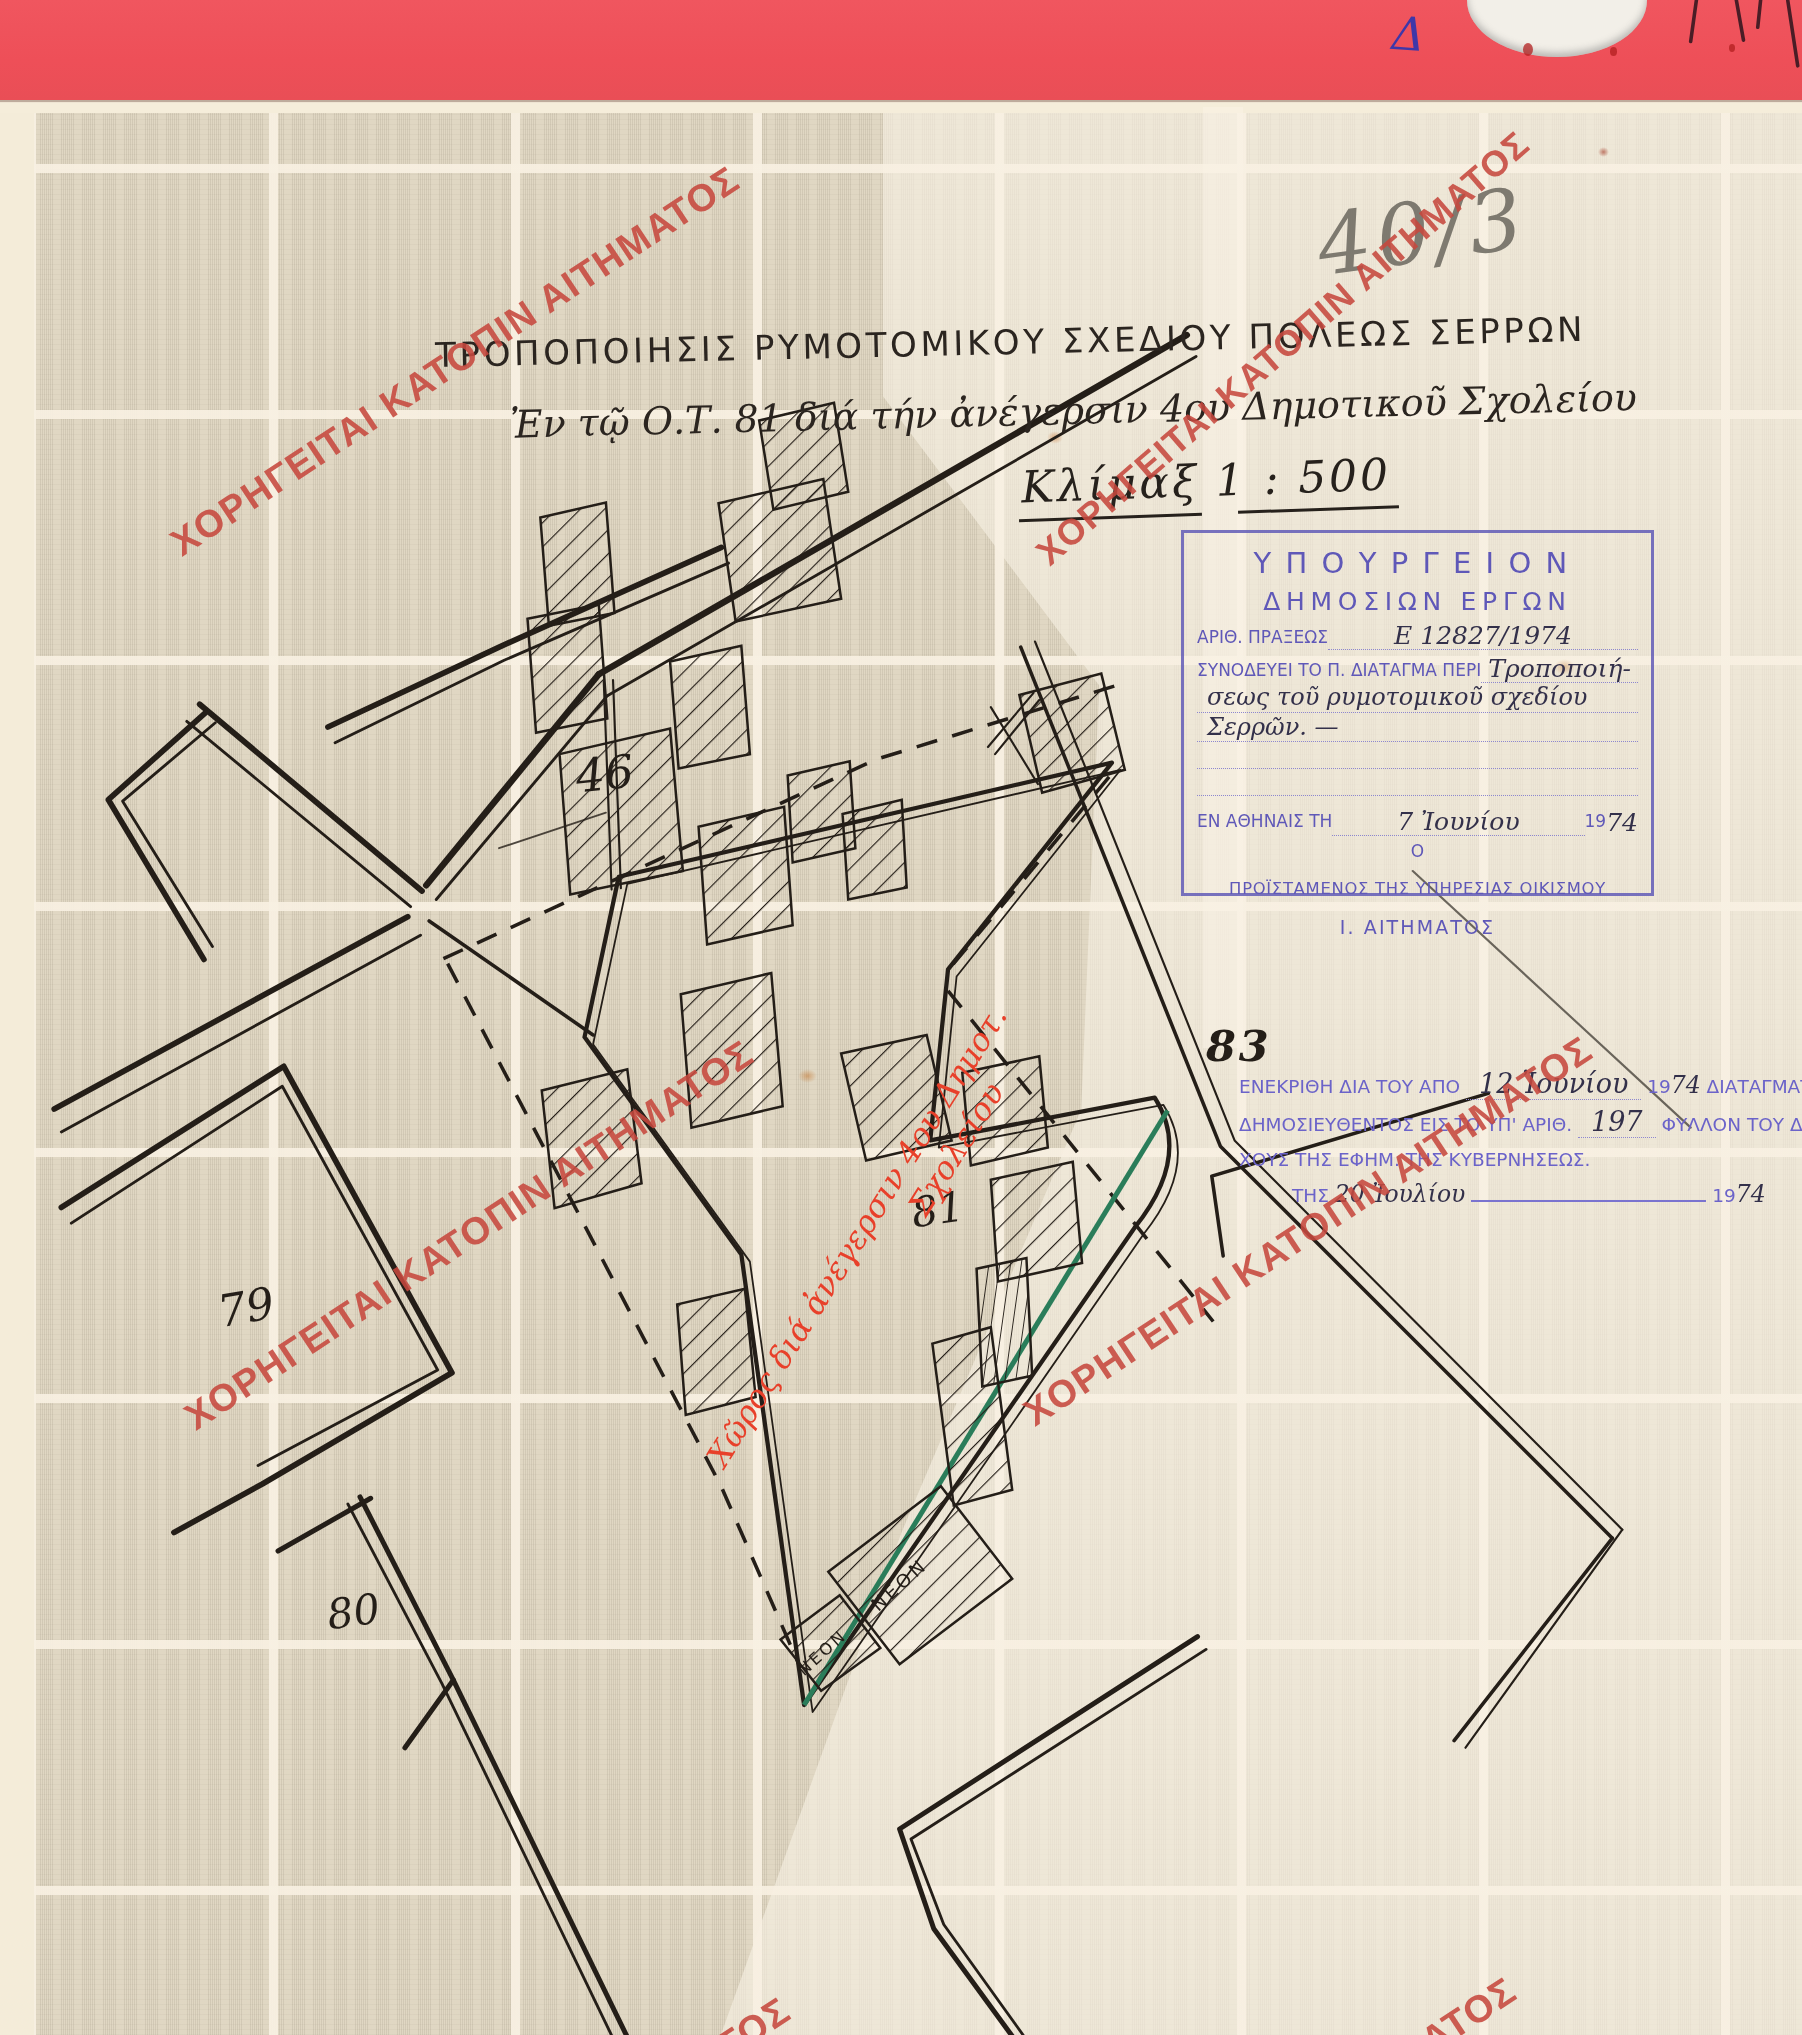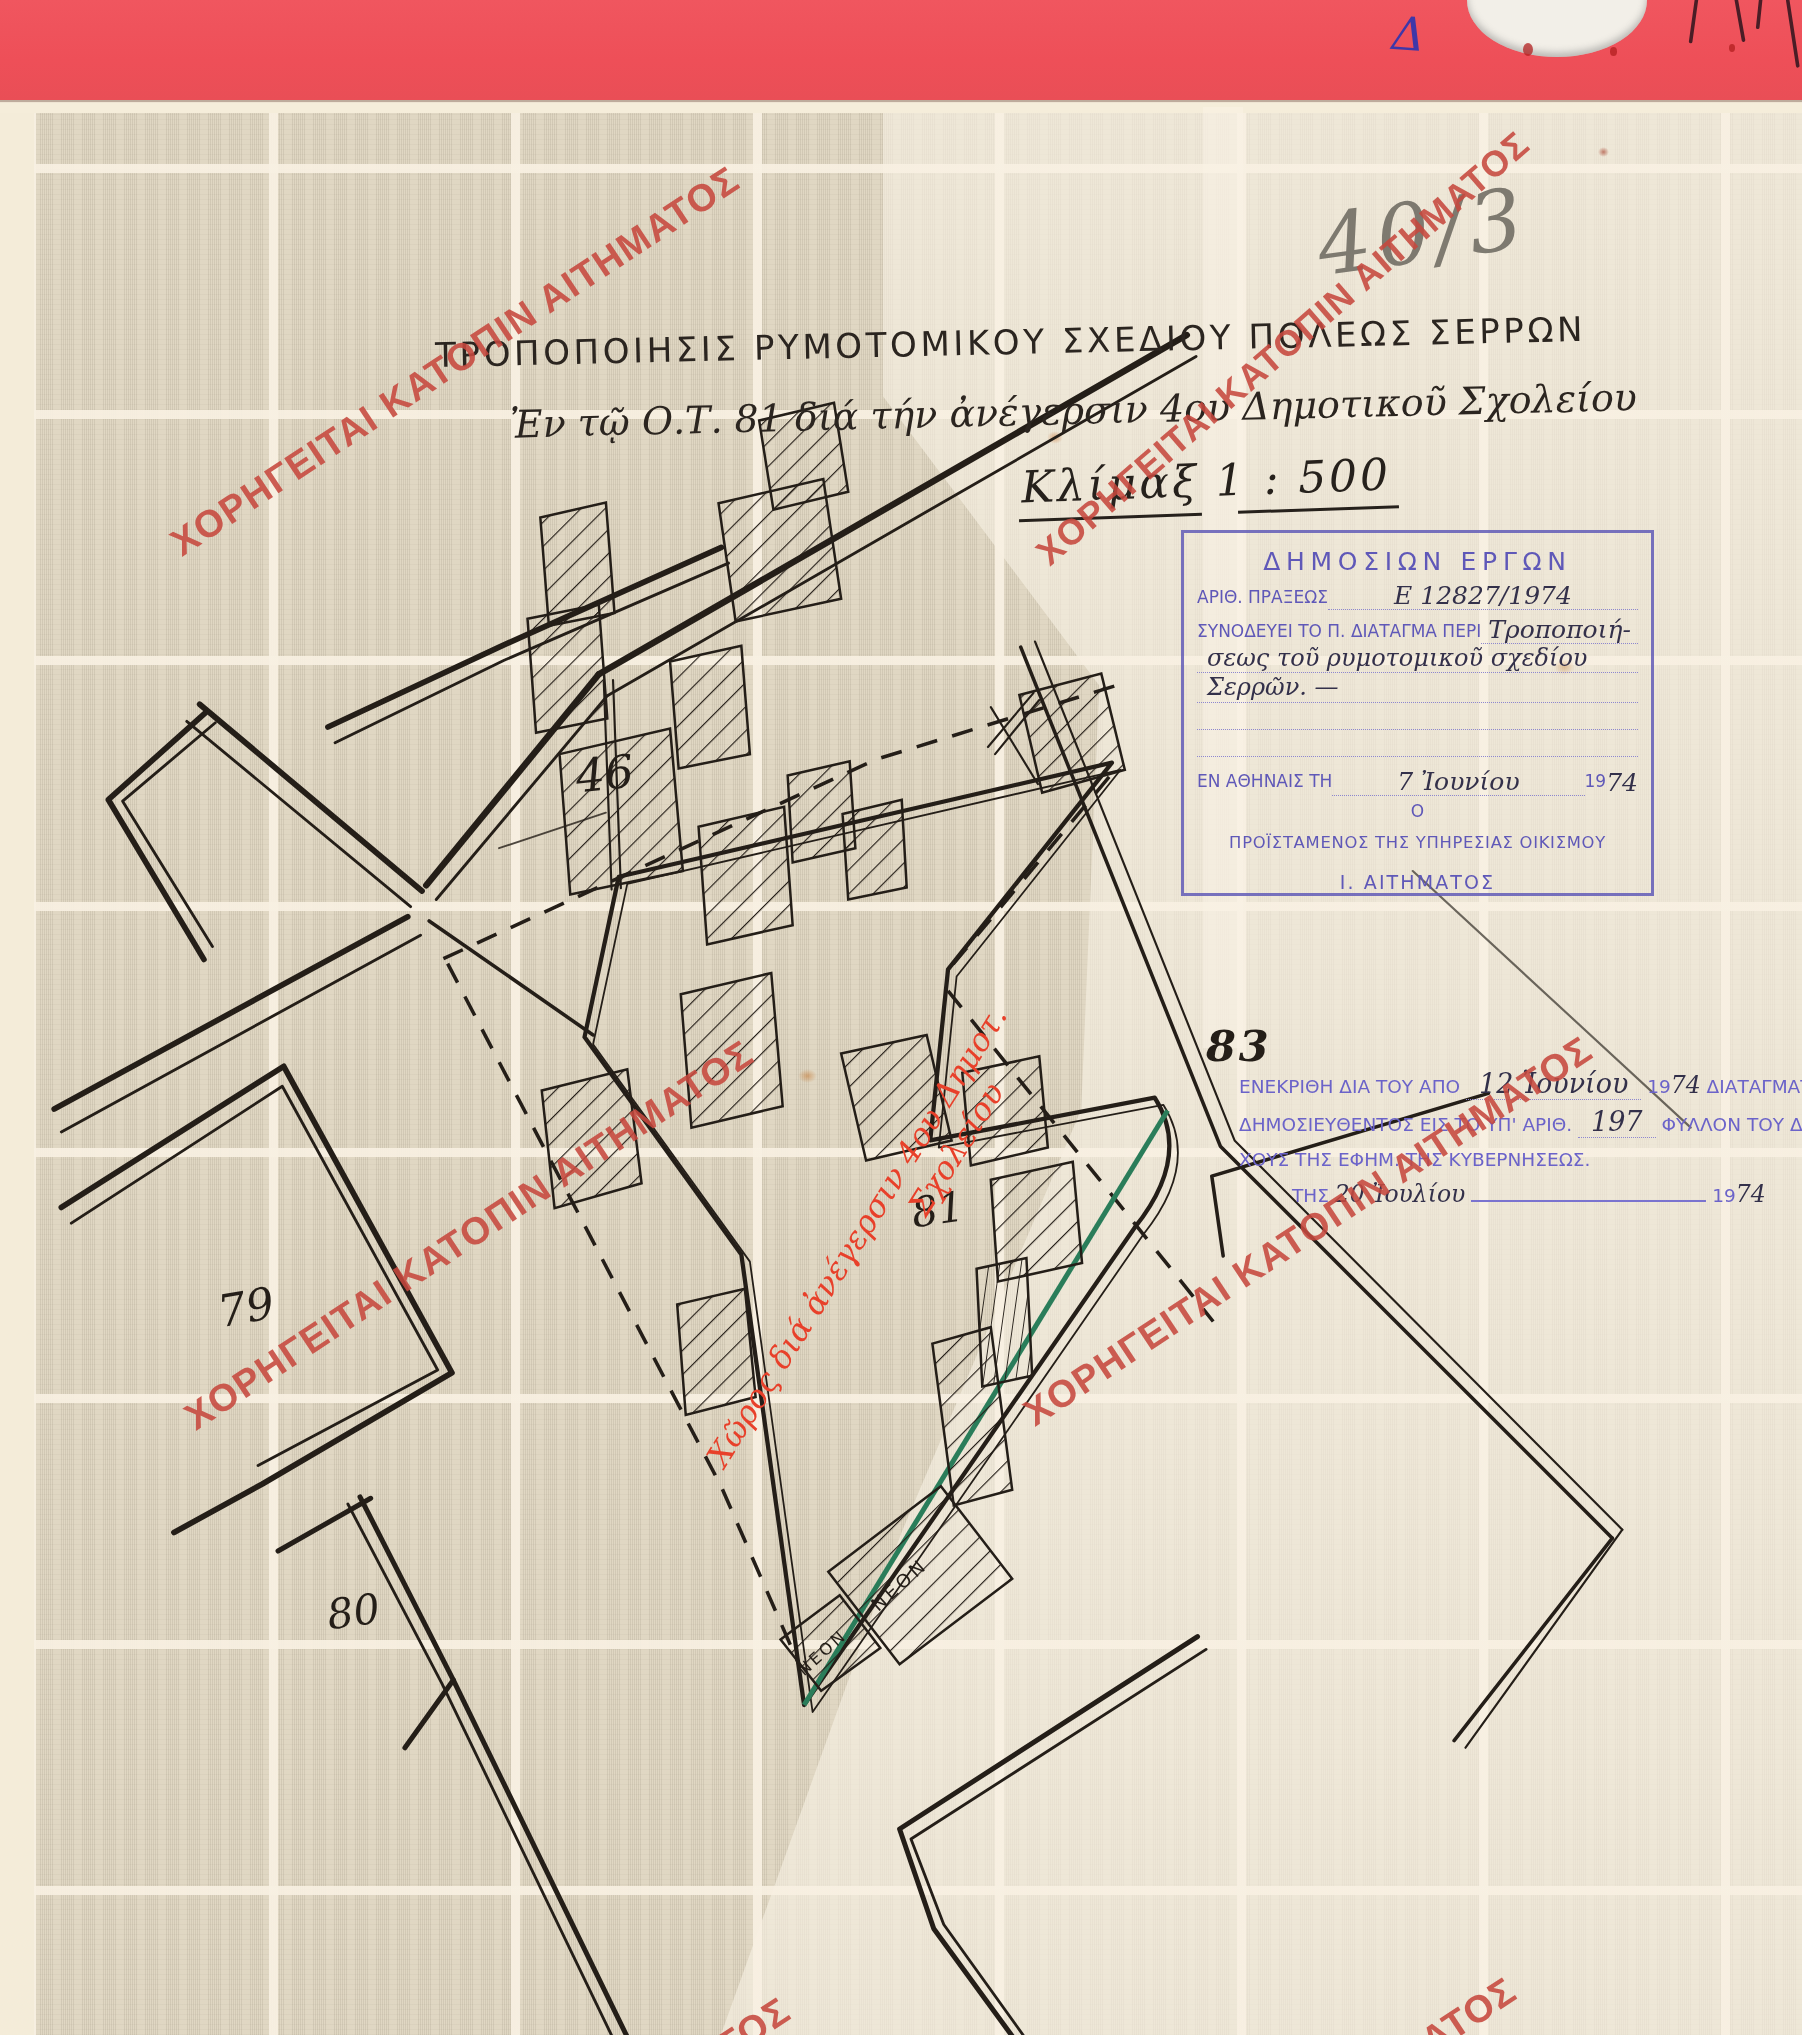--- a/index.html
+++ b/index.html
@@ -61,21 +61,21 @@
   #stamp .r2{font-size:25px;letter-spacing:5.7px;margin-top:7.1px;}
   #stamp .row{display:flex;align-items:flex-end;margin-top:5.7px;}
   #stamp .lbl{font-size:17px;white-space:nowrap;padding-bottom:2.9px;}
   .hw{font-family:"DejaVu Serif",serif;font-style:italic;color:#33304a;}
   #stamp .hwv{font-size:25px;line-height:27px;flex:1;text-align:center;
       border-bottom:1.4px dotted #8d87cf;white-space:nowrap;}
   #stamp .hwline{font-size:24px;line-height:28.5px;border-bottom:1.4px dotted #8d87cf;
       padding-left:10px;white-space:nowrap;}
   #stamp .dot{height:26px;border-bottom:1.4px dotted #8d87cf;}
   #stamp .o{font-size:17px;margin-top:4.3px;}
-  #stamp .sig{font-size:16.4px;letter-spacing:0.7px;margin-top:12px;}
+  #stamp .sig{font-size:16.4px;letter-spacing:0.7px;margin-top:18px;}
   #stamp .name{font-size:19px;letter-spacing:2.1px;margin-top:18.5px;}
   
   .num83{position:absolute;left:1206px;top:1021px;font-size:43px;font-style:italic;
       font-family:"DejaVu Serif",serif;color:#241e18;z-index:3;letter-spacing:2.9px;font-weight:bold;}
   #approval{position:absolute;left:1239px;top:1066px;width:570px;z-index:3;
       color:#6b63c9;font-size:18.5px;line-height:35px;font-family:"DejaVu Sans",sans-serif;
       white-space:nowrap;}
   #approval .hwa{font-size:27px;border-bottom:1.4px dotted #8d87cf;padding:0 13px;font-style:italic;}
   #approval .hwb{font-size:23.5px;}
   #approval .ul{display:inline-block;width:235px;border-bottom:2.1px solid #7a73cf;height:21.4px;}
@@ -217,20 +217,21 @@
 
   <div class="t1">ΤΡΟΠΟΠΟΙΗΣΙΣ ΡΥΜΟΤΟΜΙΚΟΥ ΣΧΕΔΙΟΥ ΠΟΛΕΩΣ ΣΕΡΡΩΝ</div>
   <div class="t2">Ἐν τῷ Ο.Τ. 81 διά τήν ἀνέγερσιν 4ου Δημοτικοῦ Σχολείου</div>
   <div class="t3">Κλίμαξ  1 : 500</div>
   <div class="t3u" style="left:1019px;top:516px;width:183px;"></div>
   <div class="t3u" style="left:1238px;top:508px;width:161px;"></div>
 
   <div class="pencil">40/3</div>
 
   <div id="stamp">
+    <div class="c r1">ΥΠΟΥΡΓΕΙΟΝ</div>
     <div class="c r2">ΔΗΜΟΣΙΩΝ ΕΡΓΩΝ</div>
     <div class="row">
       <span class="lbl">ΑΡΙΘ. ΠΡΑΞΕΩΣ</span>
       <span class="hw hwv">Ε 12827/1974</span>
     </div>
     <div class="row">
       <span class="lbl">ΣΥΝΟΔΕΥΕΙ ΤΟ Π. ΔΙΑΤΑΓΜΑ ΠΕΡΙ</span>
       <span class="hw hwv">Τροποποιή-</span>
     </div>
     <div class="hw hwline">σεως τοῦ ρυμοτομικοῦ σχεδίου</div>

